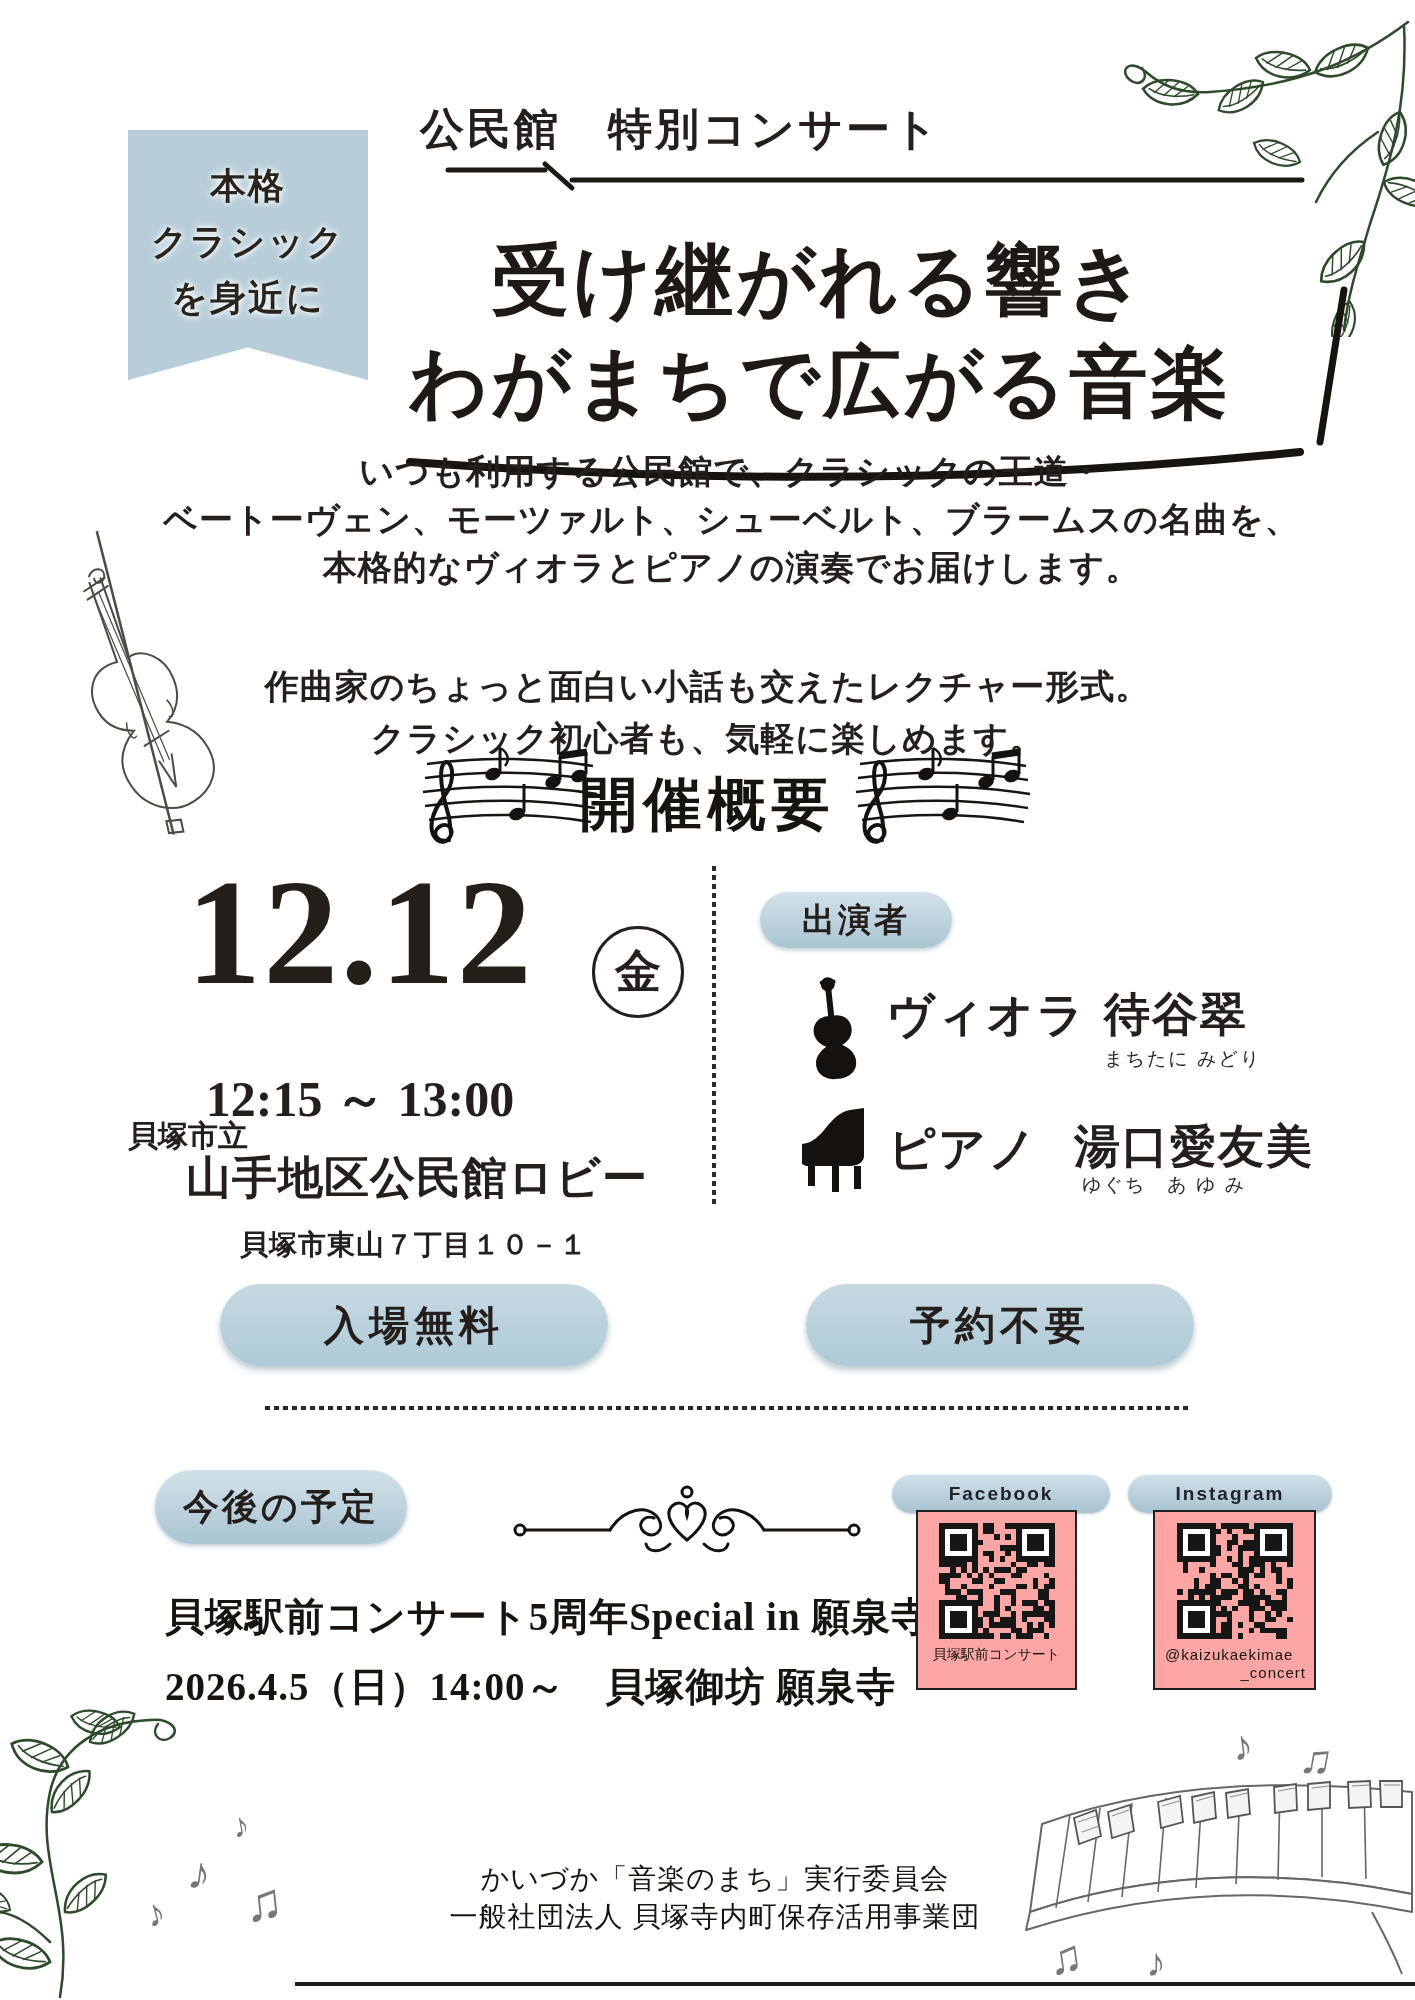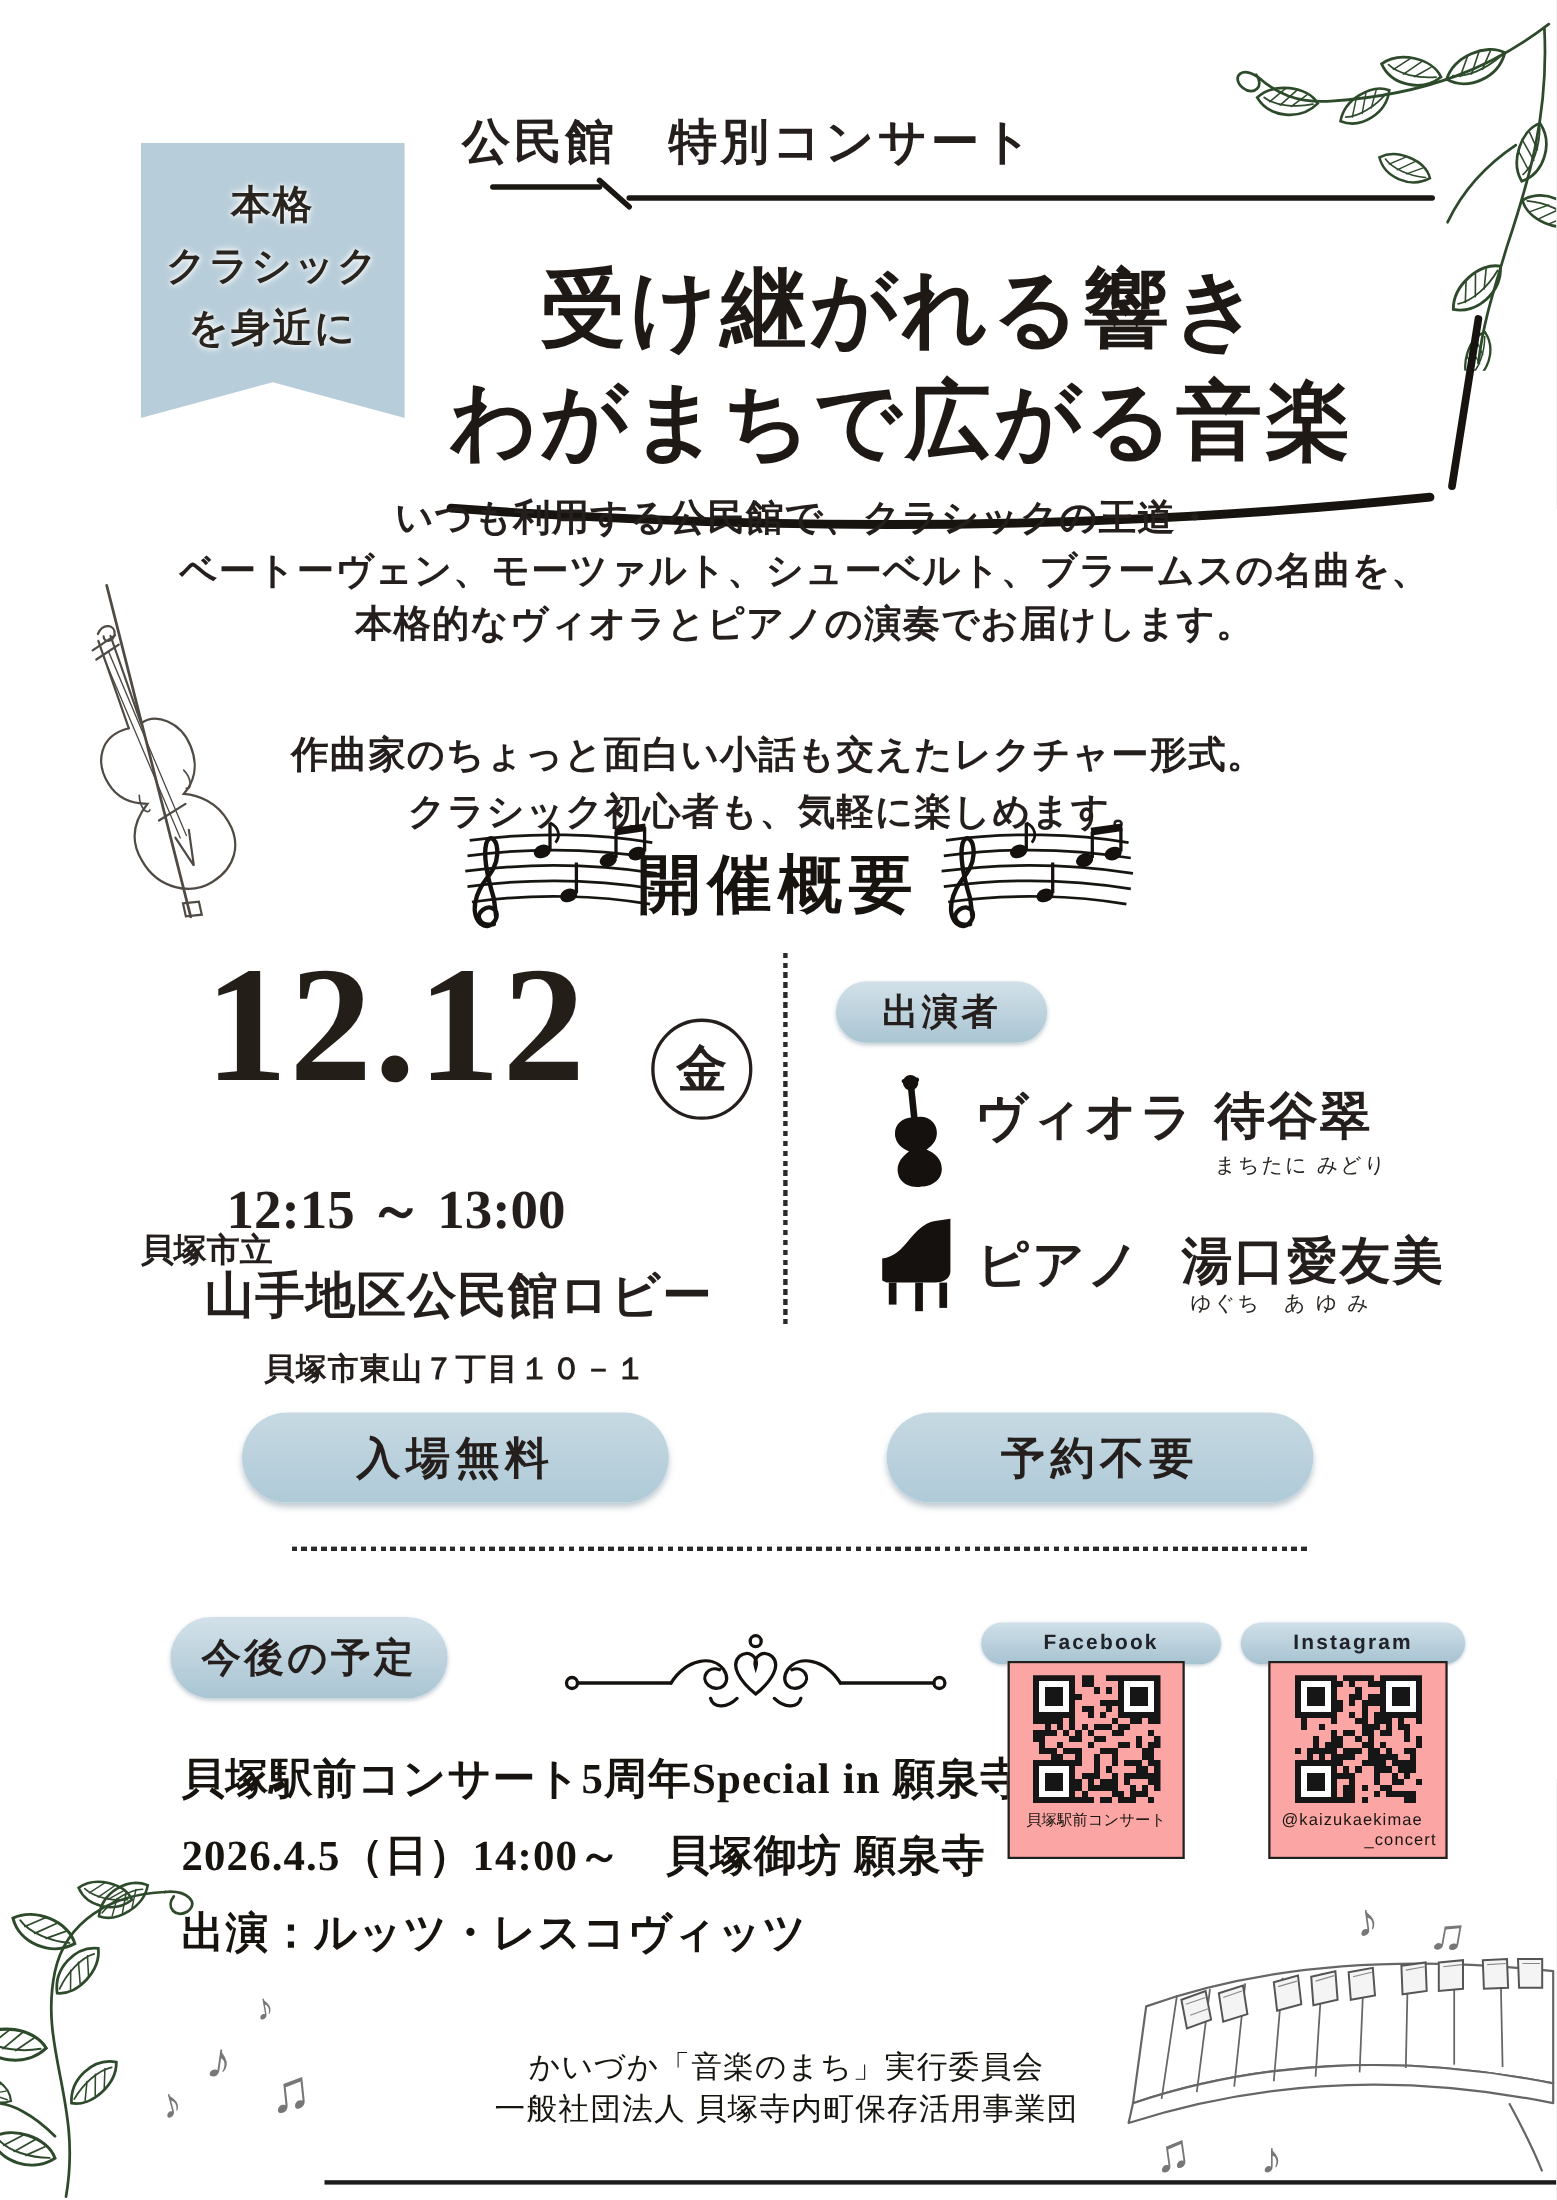--- a/index.html
+++ b/index.html
@@ -263,21 +263,20 @@
       <path d="M252,48 H337"></path>
       <circle cx="342" cy="48" r="5"></circle>
       <path d="M175,58 C160,46 152,32 160,24 C168,17 178,24 175,34 C172,24 182,17 190,24 C198,32 190,46 175,58 Z"></path>
       <circle cx="175" cy="10" r="5"></circle>
       <path d="M158,62 C148,72 136,70 134,62 M192,62 C202,72 214,70 216,62"></path>
     </g>
   </svg>
 
   <div class="abs serif b up-line" style="left:165px;top:1590px">貝塚駅前コンサート5周年Special in 願泉寺</div>
   <div class="abs serif b up-line" style="left:165px;top:1660px">2026.4.5（日）14:00～　貝塚御坊 願泉寺</div>
-  <div class="abs serif b up-line" style="left:165px;top:1730px">出演：ルッツ・レスコヴィッツ</div>
 
   <div id="fb-tab" class="abs tab sans">Facebook</div>
   <div id="ig-tab" class="abs tab sans">Instagram</div>
 
   <div id="fb-box" class="abs qr-box">
     <div id="qr-fb" class="qr"><svg viewBox="0 0 21 21" width="100%" height="100%" shape-rendering="crispEdges">
           <g fill="#161616">
             <rect x="8" y="0" width="1" height="1"></rect>
             <rect x="9" y="0" width="1" height="1"></rect>
             <rect x="12" y="0" width="1" height="1"></rect>

